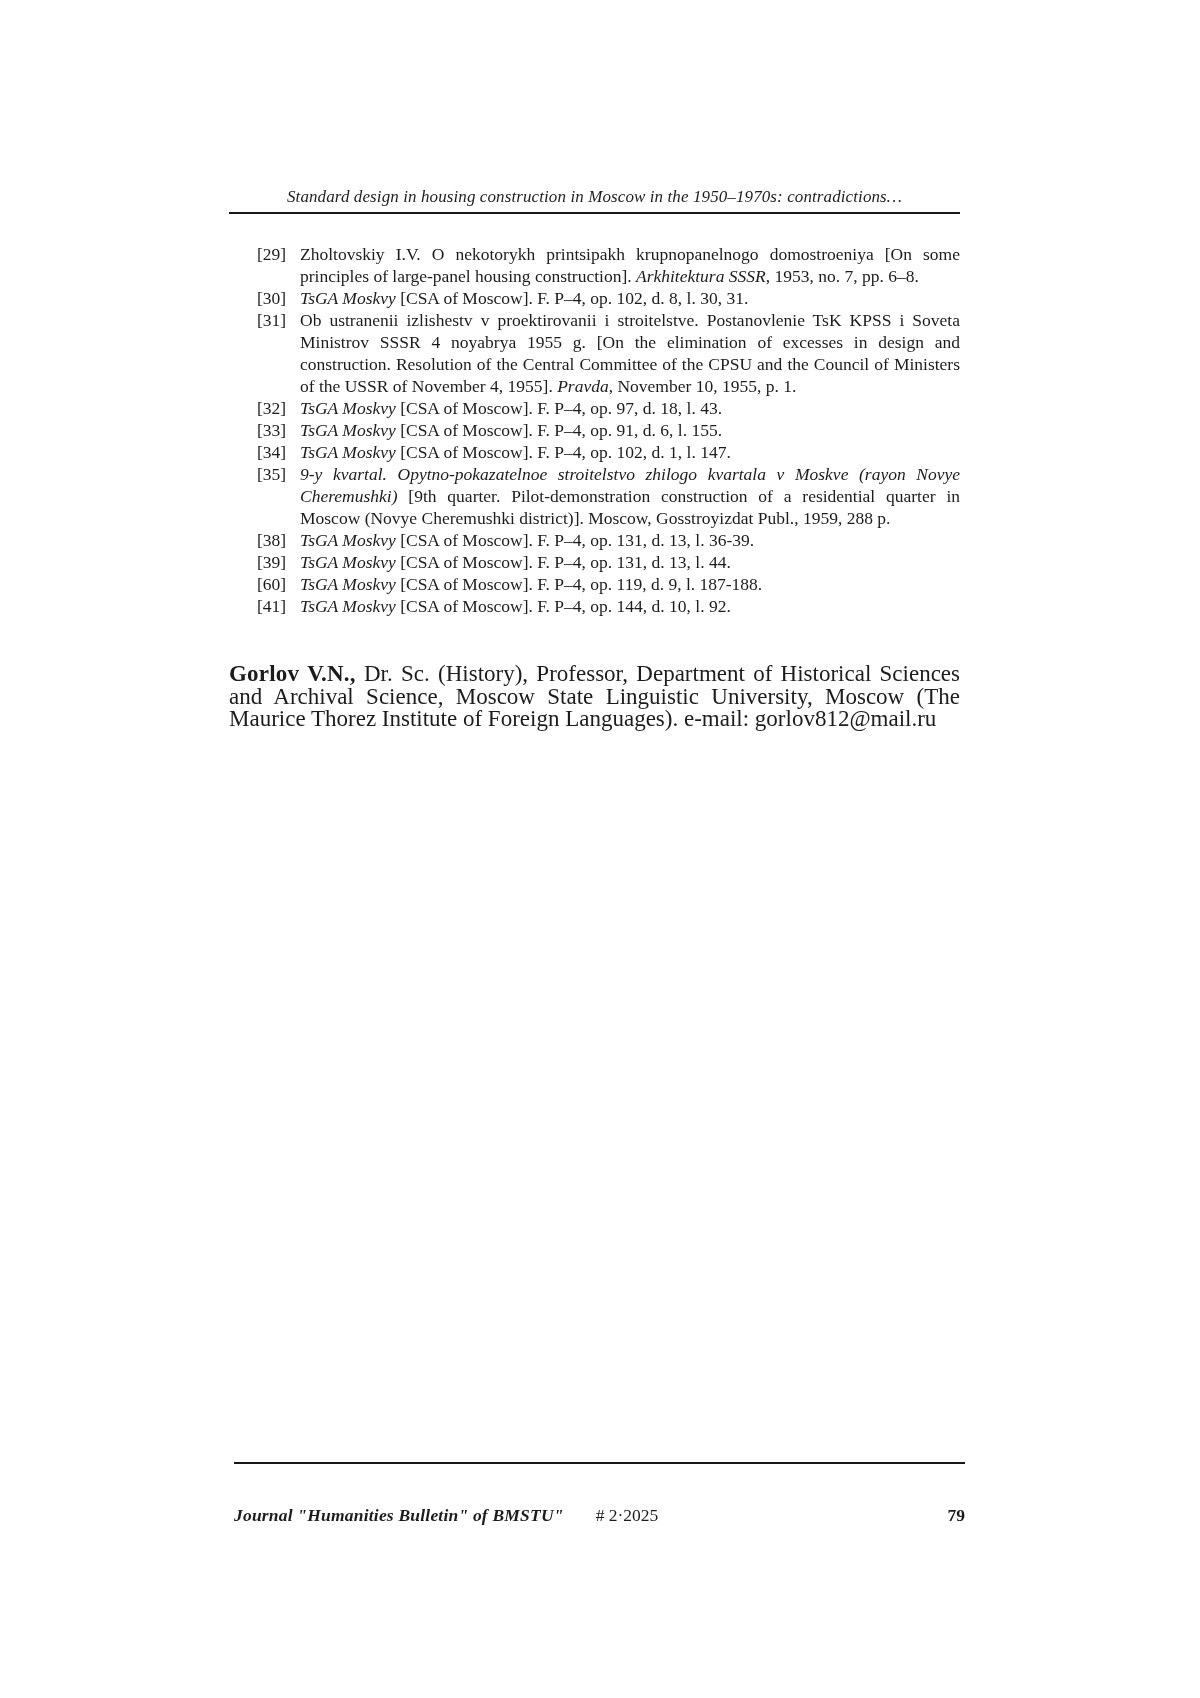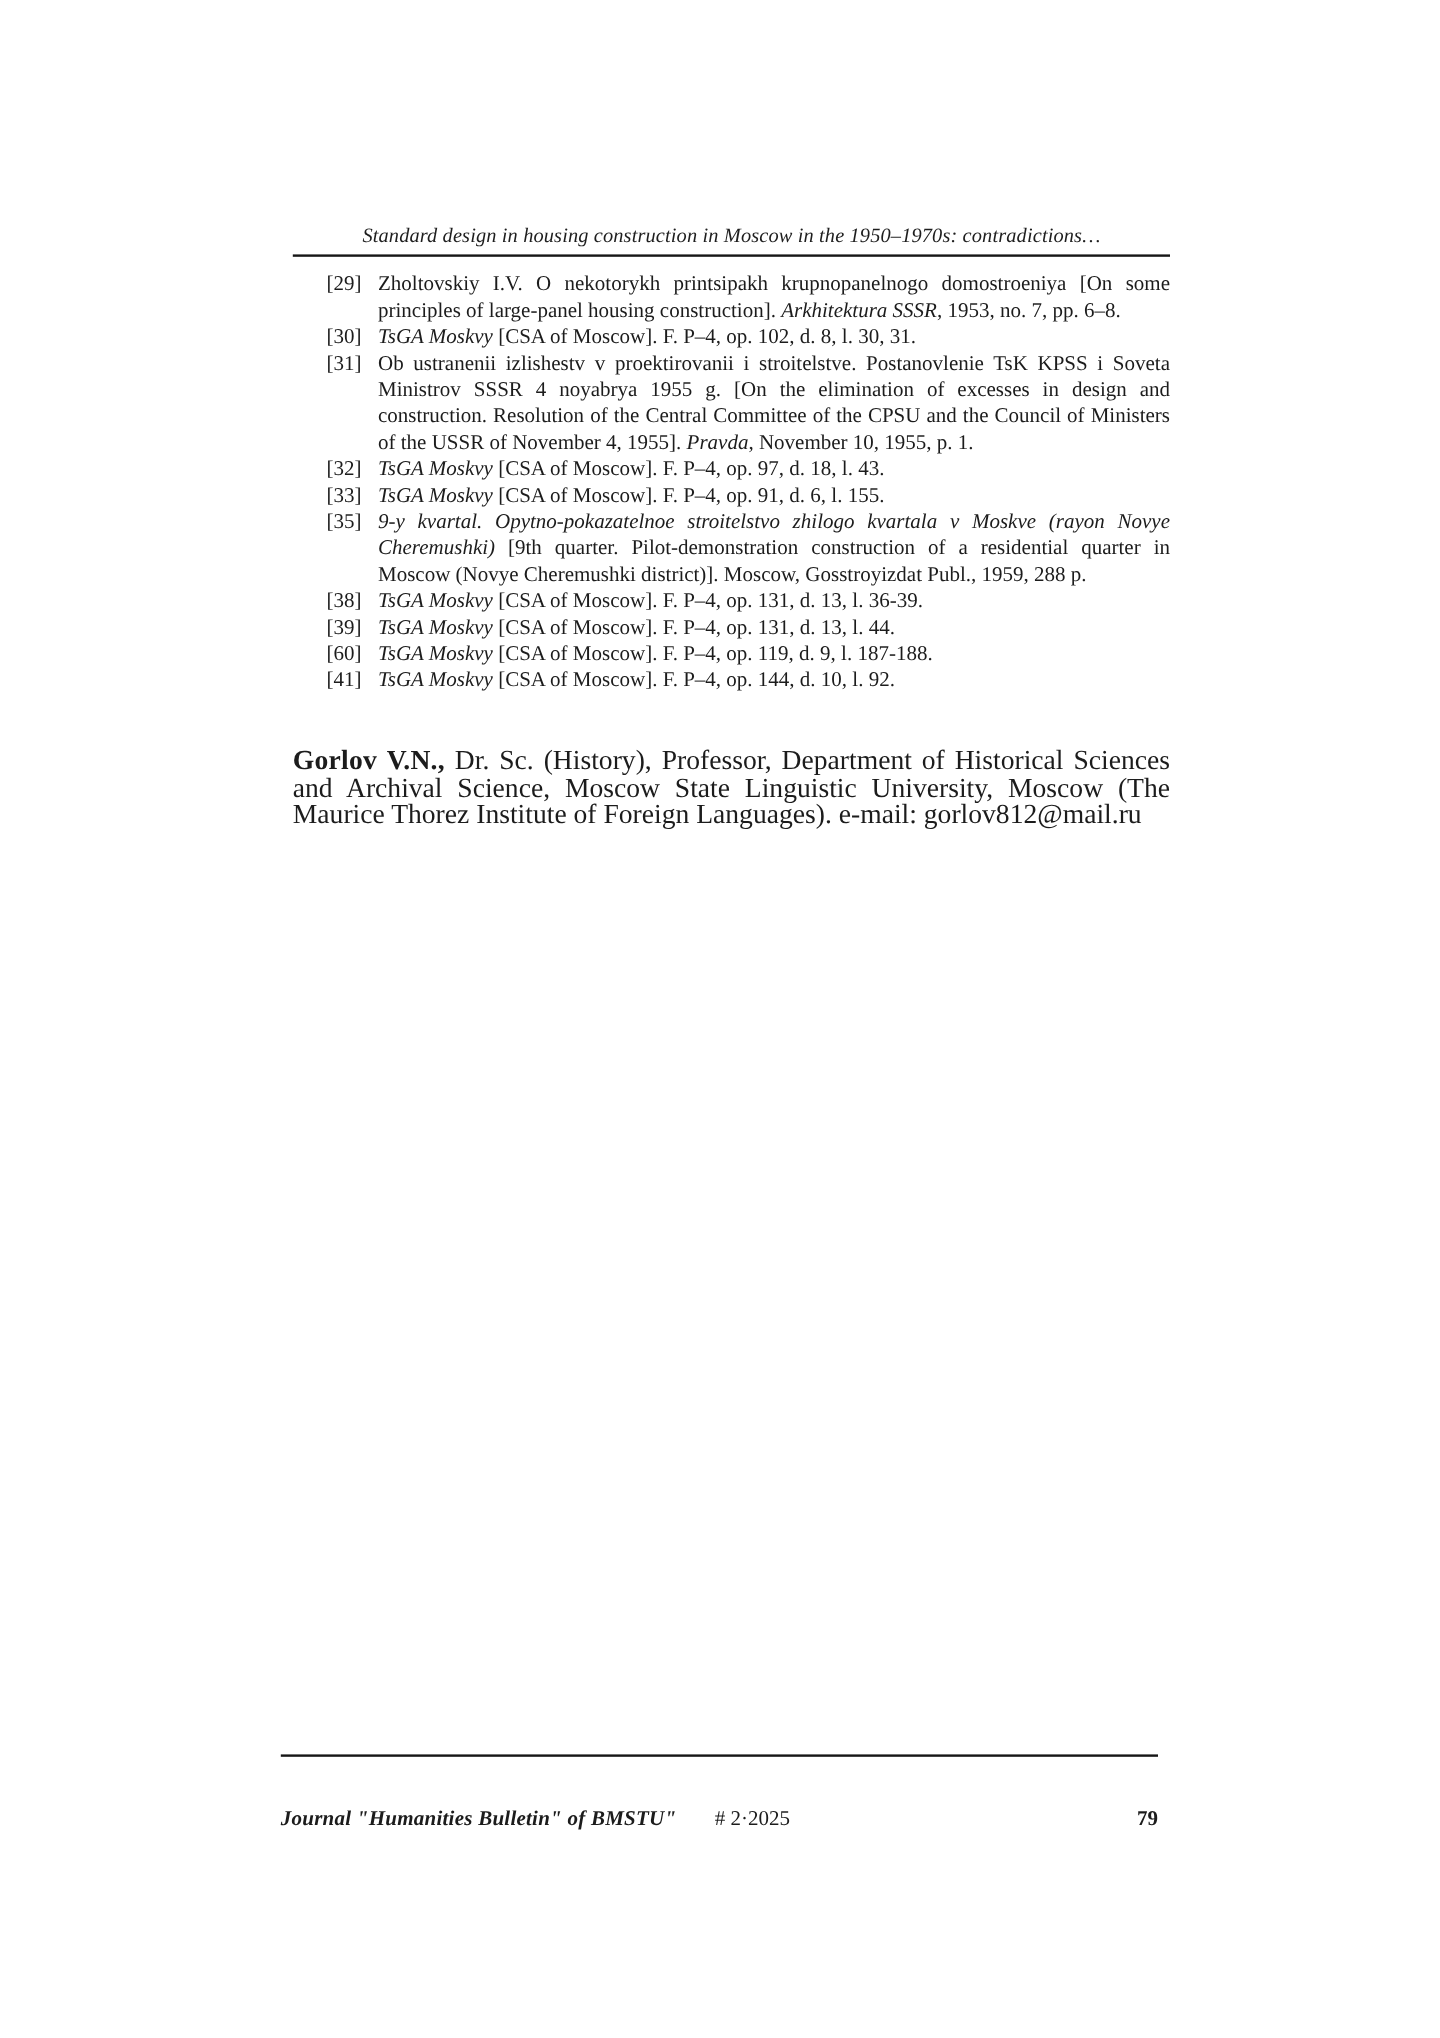--- a/index.html
+++ b/index.html
@@ -8,36 +8,36 @@
     height: 1698px;
     background: #ffffff;
     position: relative;
     font-family: "Liberation Serif", "DejaVu Serif", serif;
     color: #1c1c1c;
     -webkit-font-smoothing: antialiased;
   }
   .page-inner {
     position: absolute;
     top: 0;
-    left: 244px;
+    left: 229px;
     width: 731px;
   }
   .running-head {
     margin-top: 186px;
     text-align: center;
     font-style: italic;
     font-size: 17px;
     line-height: 21px;
     padding-bottom: 5px;
     border-bottom: 2.5px solid #161616;
     color: #1e1e1e;
     letter-spacing: 0.1px;
   }
   .refs {
-    margin-top: 11px;
+    margin-top: 29px;
     margin-left: 28px;
     font-size: 17.5px;
     line-height: 22px;
   }
   .ref {
     position: relative;
     padding-left: 43px;
   }
   .ref-num {
     position: absolute;
@@ -105,20 +105,24 @@
       </div>
       <div class="ref">
         <span class="ref-num">[32]</span>
         <p class="ref-text"><span class="seg-i">TsGA Moskvy</span><span> [CSA of Moscow]. F. P–4, op. 97, d. 18, l. 43.</span></p>
       </div>
       <div class="ref">
         <span class="ref-num">[33]</span>
         <p class="ref-text"><span class="seg-i">TsGA Moskvy</span><span> [CSA of Moscow]. F. P–4, op. 91, d. 6, l. 155.</span></p>
       </div>
       <div class="ref">
+        <span class="ref-num">[34]</span>
+        <p class="ref-text"><span class="seg-i">TsGA Moskvy</span><span> [CSA of Moscow]. F. P–4, op. 102, d. 1, l. 147.</span></p>
+      </div>
+      <div class="ref">
         <span class="ref-num">[35]</span>
         <p class="ref-text"><span class="seg-i">9-y kvartal. Opytno-pokazatelnoe stroitelstvo zhilogo kvartala v Moskve (rayon Novye Cheremushki)</span><span> [9th quarter. Pilot-demonstration construction of a residential quarter in Moscow (Novye Cheremushki district)]. Moscow, Gosstroyizdat Publ., 1959, 288 p.</span></p>
       </div>
       <div class="ref">
         <span class="ref-num">[38]</span>
         <p class="ref-text"><span class="seg-i">TsGA Moskvy</span><span> [CSA of Moscow]. F. P–4, op. 131, d. 13, l. 36-39.</span></p>
       </div>
       <div class="ref">
         <span class="ref-num">[39]</span>
         <p class="ref-text"><span class="seg-i">TsGA Moskvy</span><span> [CSA of Moscow]. F. P–4, op. 131, d. 13, l. 44.</span></p>

